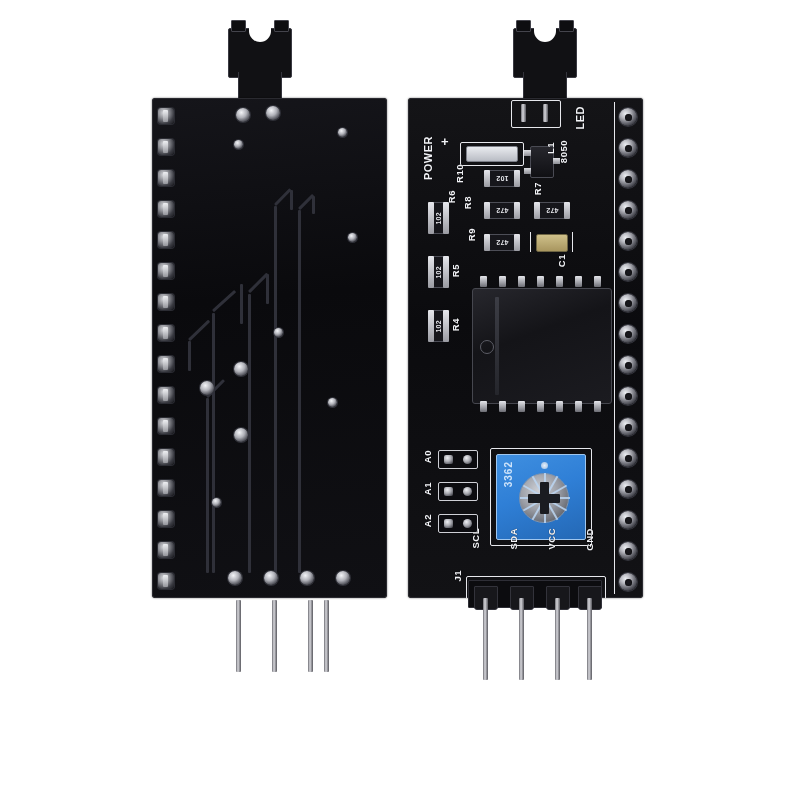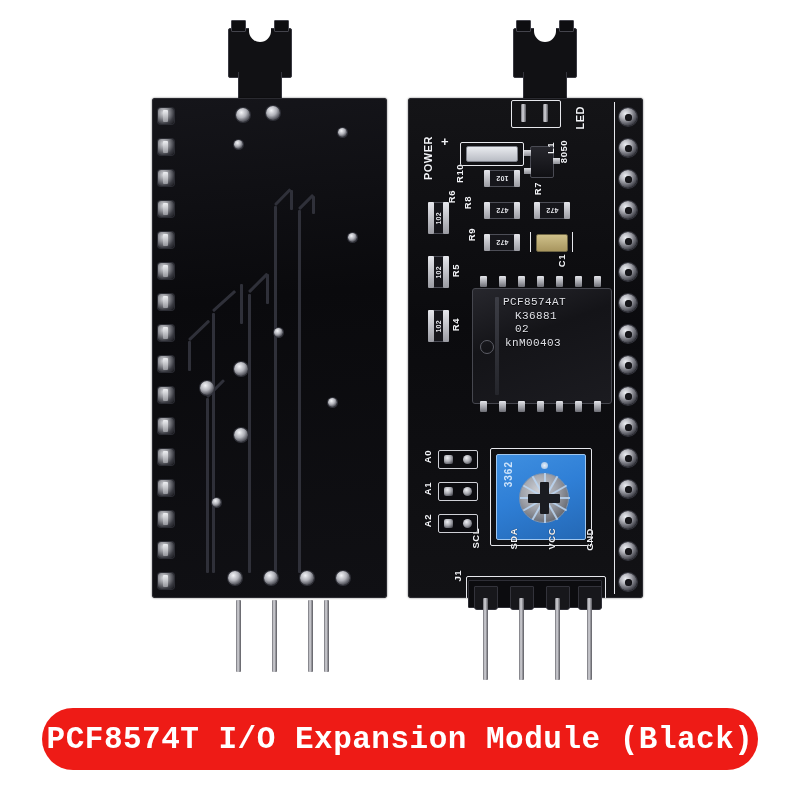--- a/index.html
+++ b/index.html
@@ -353,26 +353,20 @@
     <div class="ic-leg" style="left:91px;top:178px;"></div>
     <div class="ic-leg" style="left:110px;top:178px;"></div>
     <div class="ic-leg" style="left:129px;top:178px;"></div>
     <div class="ic-leg" style="left:148px;top:178px;"></div>
     <div class="ic-leg" style="left:167px;top:178px;"></div>
     <div class="ic-leg" style="left:186px;top:178px;"></div>
 
     <div class="ic" style="left:64px;top:190px;width:138px;height:114px;">
       <div class="dot"></div>
       <div class="bar"></div>
-      <div class="ic-text">
-        <div>PCF8574AT</div>
-        <div style="margin-left:12px;">K36881</div>
-        <div style="margin-left:12px;">02</div>
-        <div style="margin-left:2px;">knM00403</div>
-      </div>
     </div>
 
     <div class="ic-leg" style="left:72px;top:303px;"></div>
     <div class="ic-leg" style="left:91px;top:303px;"></div>
     <div class="ic-leg" style="left:110px;top:303px;"></div>
     <div class="ic-leg" style="left:129px;top:303px;"></div>
     <div class="ic-leg" style="left:148px;top:303px;"></div>
     <div class="ic-leg" style="left:167px;top:303px;"></div>
     <div class="ic-leg" style="left:186px;top:303px;"></div>
 
@@ -428,17 +422,14 @@
   <div class="hdr-blk" style="left:468px;top:580px;width:132px;height:26px;"></div>
   <div class="hdr-tooth" style="left:474px;top:586px;width:22px;height:22px;"></div>
   <div class="hdr-tooth" style="left:510px;top:586px;width:22px;height:22px;"></div>
   <div class="hdr-tooth" style="left:546px;top:586px;width:22px;height:22px;"></div>
   <div class="hdr-tooth" style="left:578px;top:586px;width:22px;height:22px;"></div>
   <div class="pin" style="left:483px;top:598px;height:82px;"></div>
   <div class="pin" style="left:519px;top:598px;height:82px;"></div>
   <div class="pin" style="left:555px;top:598px;height:82px;"></div>
   <div class="pin" style="left:587px;top:598px;height:82px;"></div>
 
-  <div id="banner" style="left:42px;top:708px;width:716px;height:62px;">
-    <span class="txt">PCF8574T I/O Expansion Module (Black)</span>
-  </div>
 
 </div>
 
 </body></html>

